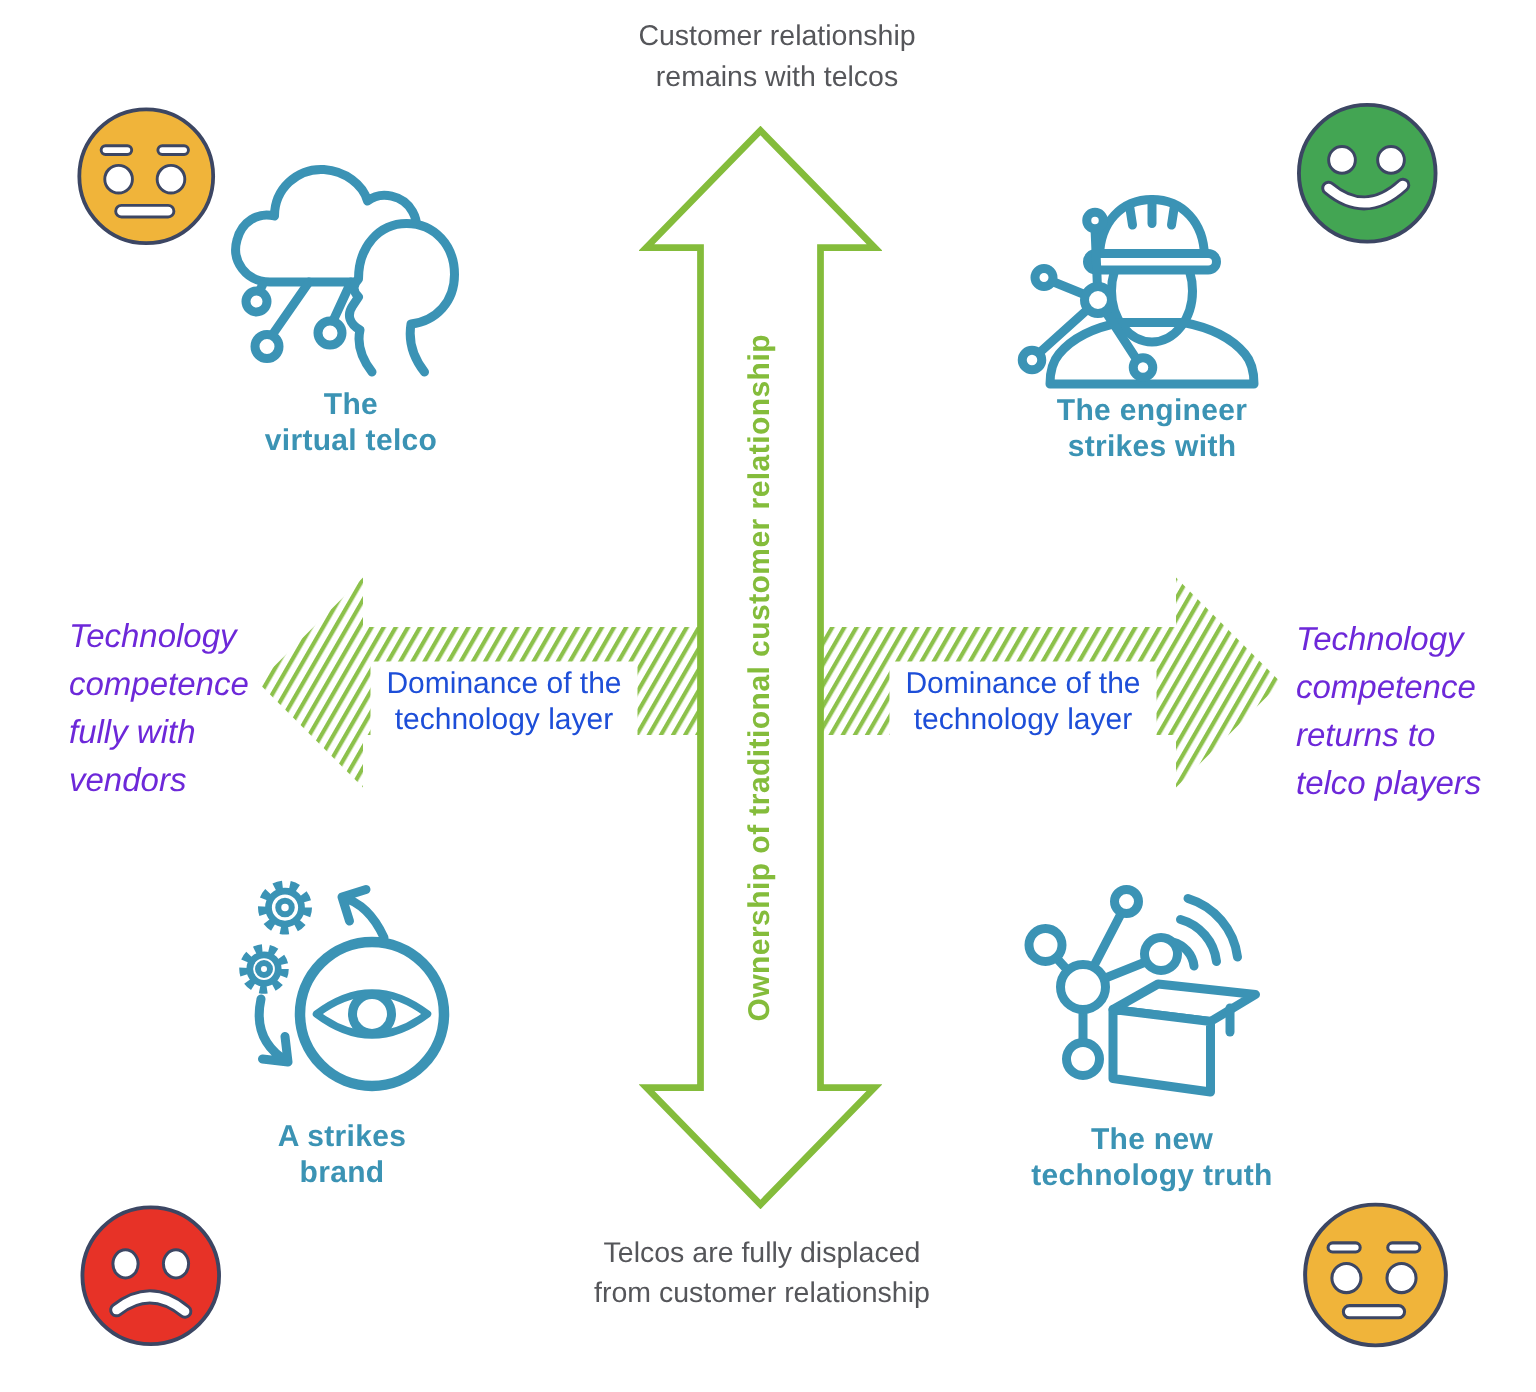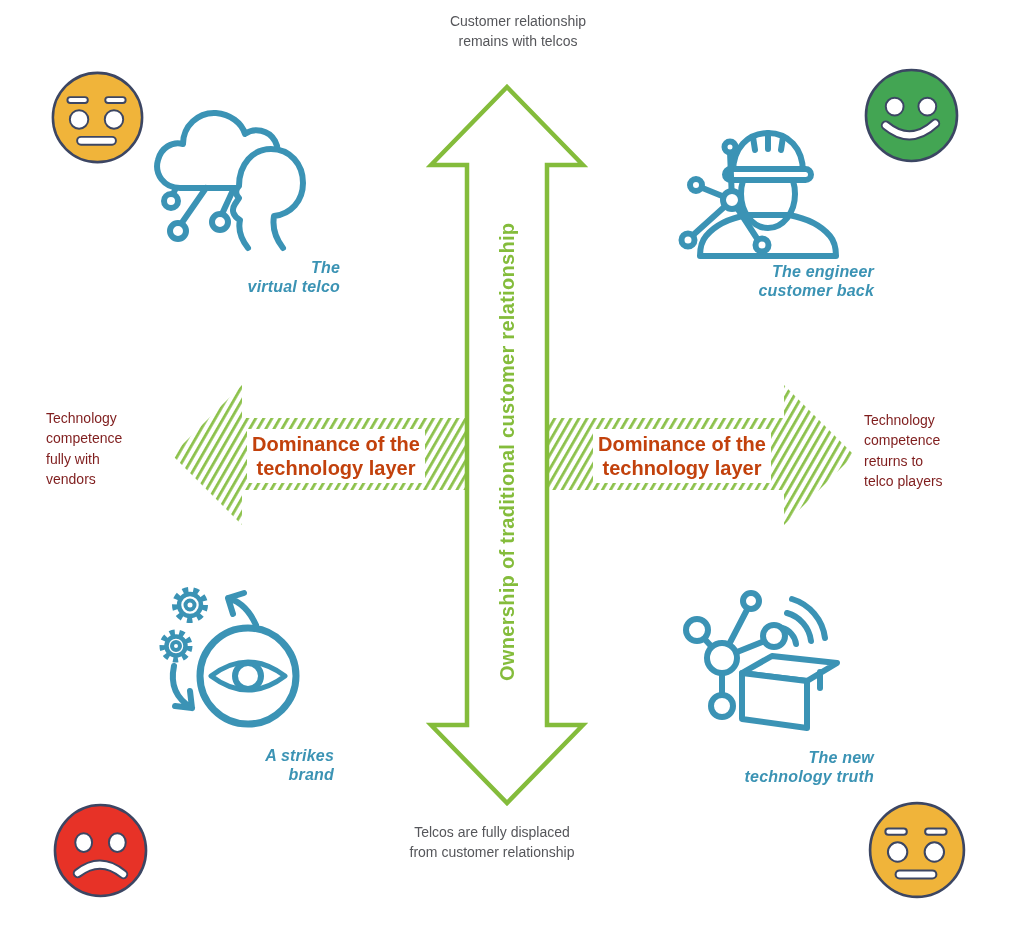--- a/index.html
+++ b/index.html
@@ -2,48 +2,49 @@
 <html><head>
 <meta charset="utf-8">
 <style>
   html,body{margin:0;padding:0;}
   body{
     width:1024px;height:928px;position:relative;background:#ffffff;
     font-family:"Liberation Sans","DejaVu Sans",sans-serif;overflow:hidden;
   }
   .abs{position:absolute;}
   .caption{
-    color:#55565A;font-size:14px;line-height:1.42;white-space:pre-line;
+    color:#55565A;font-size:19px;line-height:1.42;white-space:pre-line;
   }
   .caption.center{text-align:center;}
   .side-label{
-    color:#7f1d1d;font-size:14px;line-height:1.45;white-space:pre-line;text-align:left;
+    color:#6d28d9;font-size:22px;line-height:1.45;white-space:pre-line;text-align:left;font-style:italic;
   }
   .quad-label{
-    color:#3B93B4;font-weight:bold;font-size:16px;line-height:1.2;
-    text-align:right;white-space:pre-line;letter-spacing:.2px;font-style:italic;
+    color:#3B93B4;font-weight:bold;font-size:20px;line-height:1.2;
+    text-align:center;white-space:pre-line;letter-spacing:.2px;
   }
   .axis-box{
     background:#ffffff;display:flex;align-items:center;justify-content:center;
-    color:#c2410c;font-weight:bold;font-size:20px;line-height:1.2;text-align:center;
+    color:#1d4ed8;font-weight:normal;font-size:20px;line-height:1.2;text-align:center;
     white-space:pre-line;
+    margin-top:12px;
   }
   .v-axis-label{
     writing-mode:vertical-rl;transform:rotate(180deg);
     display:flex;align-items:center;justify-content:center;
     color:#84BC3B;font-weight:bold;font-size:20px;letter-spacing:.3px;white-space:nowrap;
   }
 </style>
 </head>
 <body>
 
 <div class="abs caption center" style="left:362px;top:12px;width:312px;">Customer relationship
 remains with telcos</div>
 
-<div class="abs caption center" style="left:336px;top:823px;width:312px;">Telcos are fully displaced
+<div class="abs caption center" style="left:352px;top:823px;width:312px;">Telcos are fully displaced
 from customer relationship</div>
 
 <div class="abs side-label" style="left:46px;top:408px;width:160px;">Technology
 competence
 fully with
 vendors</div>
 
 <div class="abs side-label" style="left:864px;top:410px;width:160px;">Technology
 competence
 returns to
@@ -107,21 +108,21 @@
 
   <path d="M62,80 L60,32 M62,80 L30,67 M62,80 L22,116 M62,80 L88,120"></path>
   <circle cx="62" cy="80" r="9" fill="#ffffff"></circle>
   <circle cx="60" cy="27" r="5.5" fill="#ffffff"></circle>
   <circle cx="26" cy="65" r="6" fill="#ffffff"></circle>
   <circle cx="18" cy="120" r="6.5" fill="#ffffff"></circle>
   <circle cx="92" cy="125" r="6.5" fill="#ffffff"></circle>
 </svg>
 
 <div class="abs quad-label" style="left:662px;top:262px;width:212px;">The engineer
-customer back</div>
+strikes with</div>
 
 <svg class="abs" style="left:862px;top:66px;" width="99" height="99" viewBox="0 0 100 100">
   <circle cx="50" cy="50" r="46" fill="#43A553" stroke="#3C4663" stroke-width="2.6"></circle>
   <circle cx="33" cy="41" r="9" fill="#ffffff" stroke="#3C4663" stroke-width="2"></circle>
   <circle cx="66" cy="41" r="9" fill="#ffffff" stroke="#3C4663" stroke-width="2"></circle>
   <path d="M24,60 Q49,81 74,58" stroke="#3C4663" stroke-width="10" stroke-linecap="round" fill="none"></path>
   <path d="M24,60 Q49,81 74,58" stroke="#ffffff" stroke-width="6" stroke-linecap="round" fill="none"></path>
 </svg>
 
 <svg class="abs" style="left:148px;top:572px;" width="160" height="160" viewBox="0 0 160 160" fill="none" stroke="#3B93B5" stroke-width="6" stroke-linecap="round" stroke-linejoin="round">

